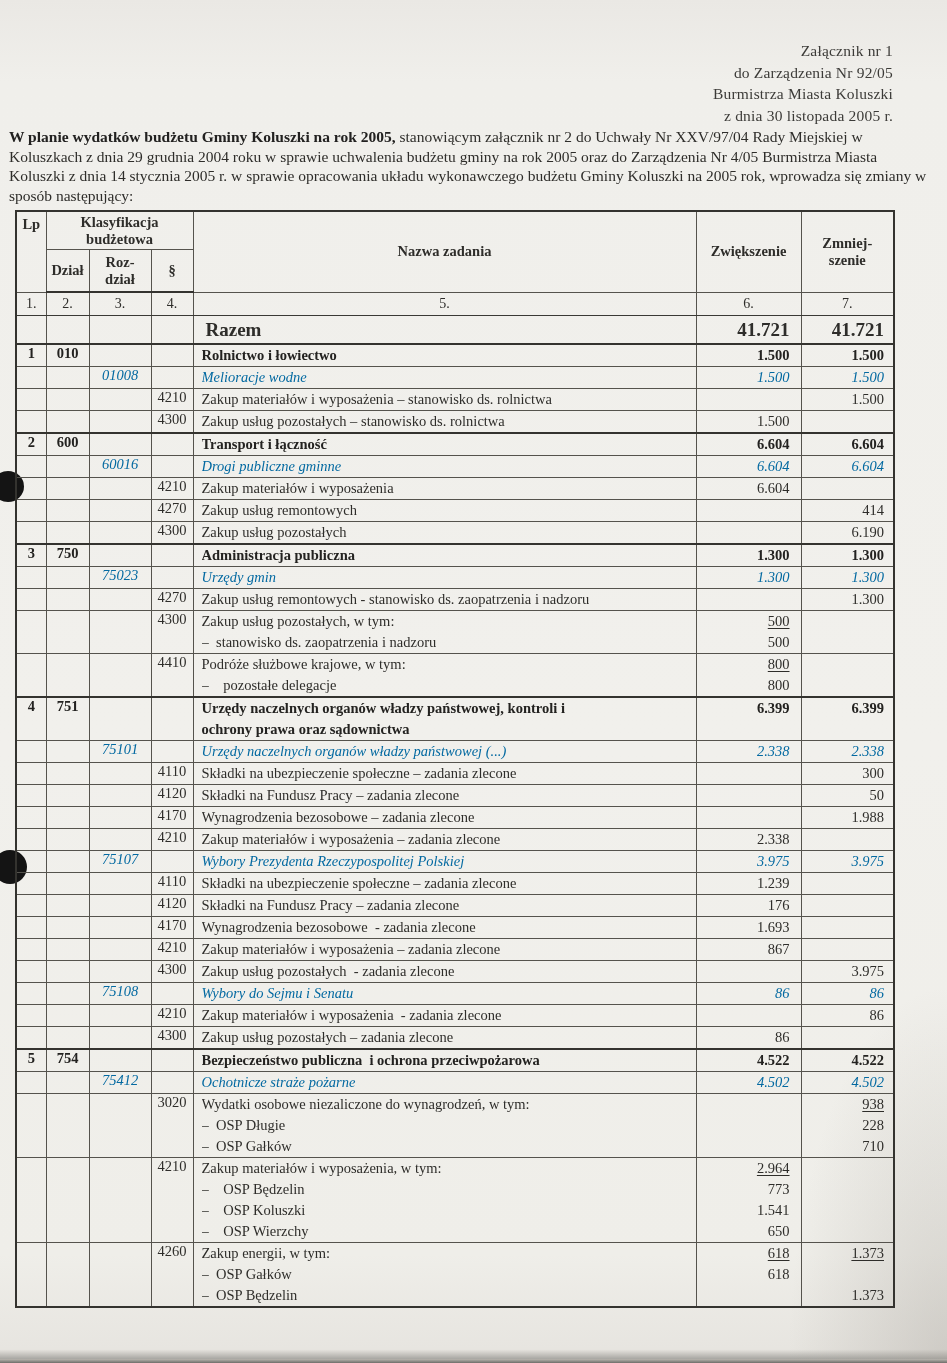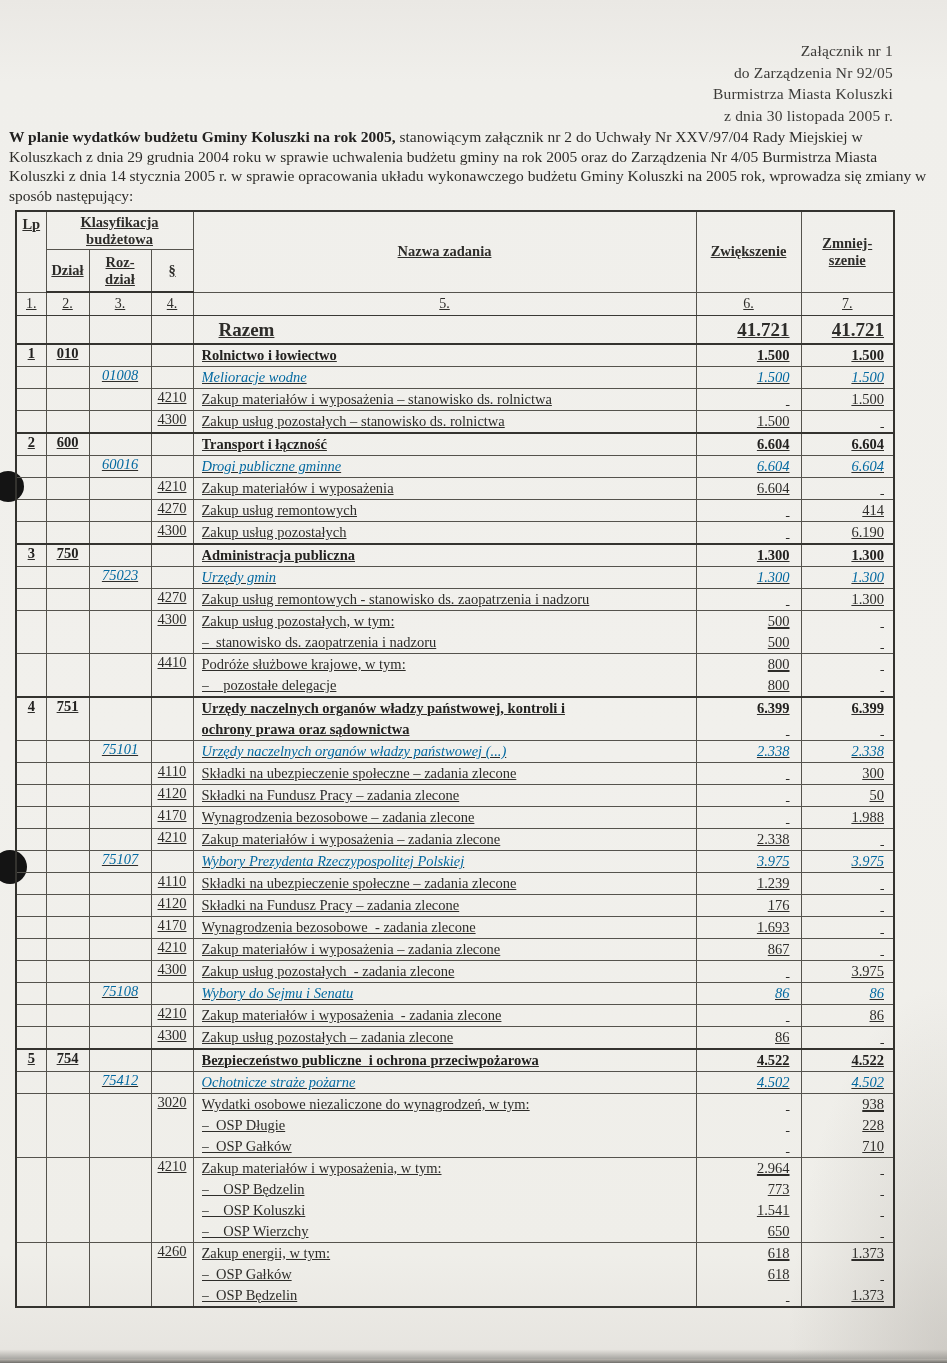--- a/index.html
+++ b/index.html
@@ -17,32 +17,32 @@
   .hole.h2{left:-7px;top:850px;width:34px;height:34px;}
 
   .letterhead{position:absolute;top:40px;right:54px;text-align:right;
     font-size:15.5px;line-height:21.5px;color:#3c3b38;letter-spacing:.2px;}
   .intro{position:absolute;left:9px;top:127px;width:922px;
     font-size:15.5px;line-height:19.5px;color:#2e2d2a;}
   .intro b{color:#222120;}
 
   table.budget{position:absolute;left:15px;top:210px;width:878px;
     border-collapse:collapse;table-layout:fixed;
-    font-size:14.5px;color:#2e2d2a;text-decoration:underline;}
+    font-size:14.5px;color:#2e2d2a;}
   table.budget, table.budget td, table.budget th{border:1px solid #55534d;}
   table.budget{border:2px solid #34332f;}
   th{font-weight:bold;padding:0;vertical-align:middle;text-align:center;}
   td{padding:0;vertical-align:top;}
   .pre{white-space:pre-line;}
   tr.h1 th{height:37px;}
   tr.h2 th{height:41px;border-bottom:2px solid #34332f;font-weight:bold;}
   th.h-lp{vertical-align:top;padding-top:4px;}
   tr.nums td{height:22px;text-align:center;font-size:14px;vertical-align:middle;border-bottom:1.5px solid #3a3935;}
   tr.razem td{height:27px;vertical-align:middle;font-weight:bold;font-size:19px;border-bottom:2px solid #34332f;padding-left:18px;}
-  tr.razem .c-nazwa{padding-left:25px;}
+  tr.razem .c-nazwa{padding-left:12px;}
 
   .line{height:21px;line-height:21px;overflow:hidden;}
   td.c-lp,td.c-dzial,td.c-rozdzial,td.c-par{text-align:center;}
   td.c-nazwa{padding-left:8px;}
   td.c-nazwa .line{white-space:pre-wrap;}
   td.c-zw{text-align:right;padding-right:11px;}
   td.c-zm{text-align:right;padding-right:9px;}
   tr.bold{font-weight:bold;color:#232220;}
   tr.bold td{border-top:2px solid #34332f;}
   tr.italic{font-style:italic;color:#0369a1;}
@@ -556,21 +556,21 @@
         <td class="c-zm">
           <div class="line">&nbsp;</div>
         </td>
       </tr>
       <tr class="bold">
         <td class="c-lp">5</td>
         <td class="c-dzial">754</td>
         <td class="c-rozdzial"></td>
         <td class="c-par"></td>
         <td class="c-nazwa">
-          <div class="line">Bezpieczeństwo publiczne  i ochrona przeciwpożarowa</div>
+          <div class="line">Bezpieczeństwo publiczna  i ochrona przeciwpożarowa</div>
         </td>
         <td class="c-zw">
           <div class="line">4.522</div>
         </td>
         <td class="c-zm">
           <div class="line">4.522</div>
         </td>
       </tr>
       <tr class="italic">
         <td class="c-lp"></td>

